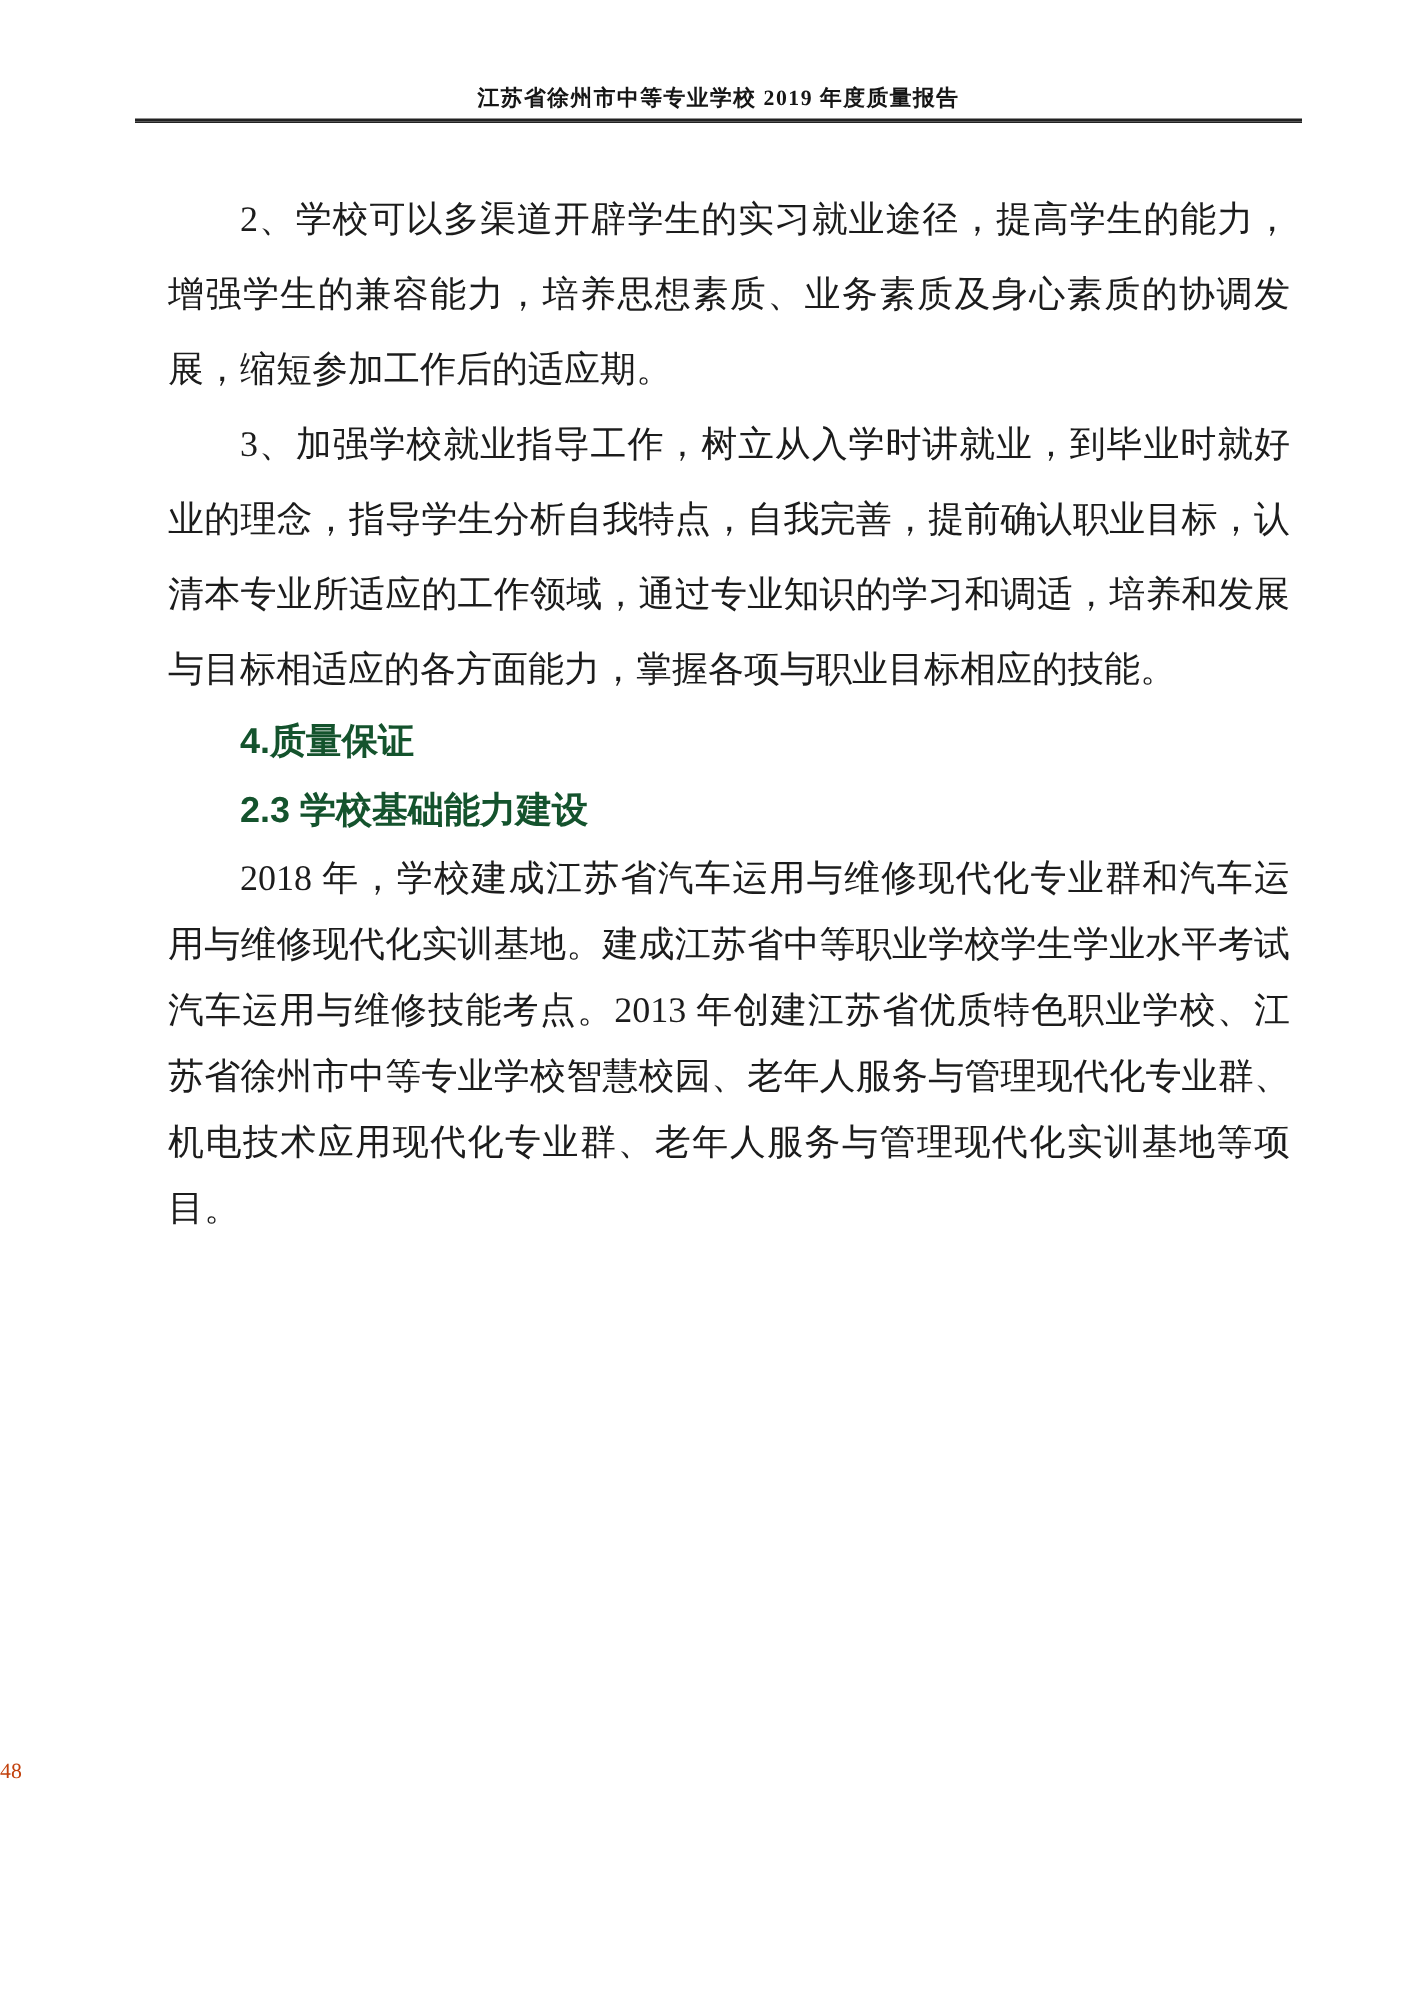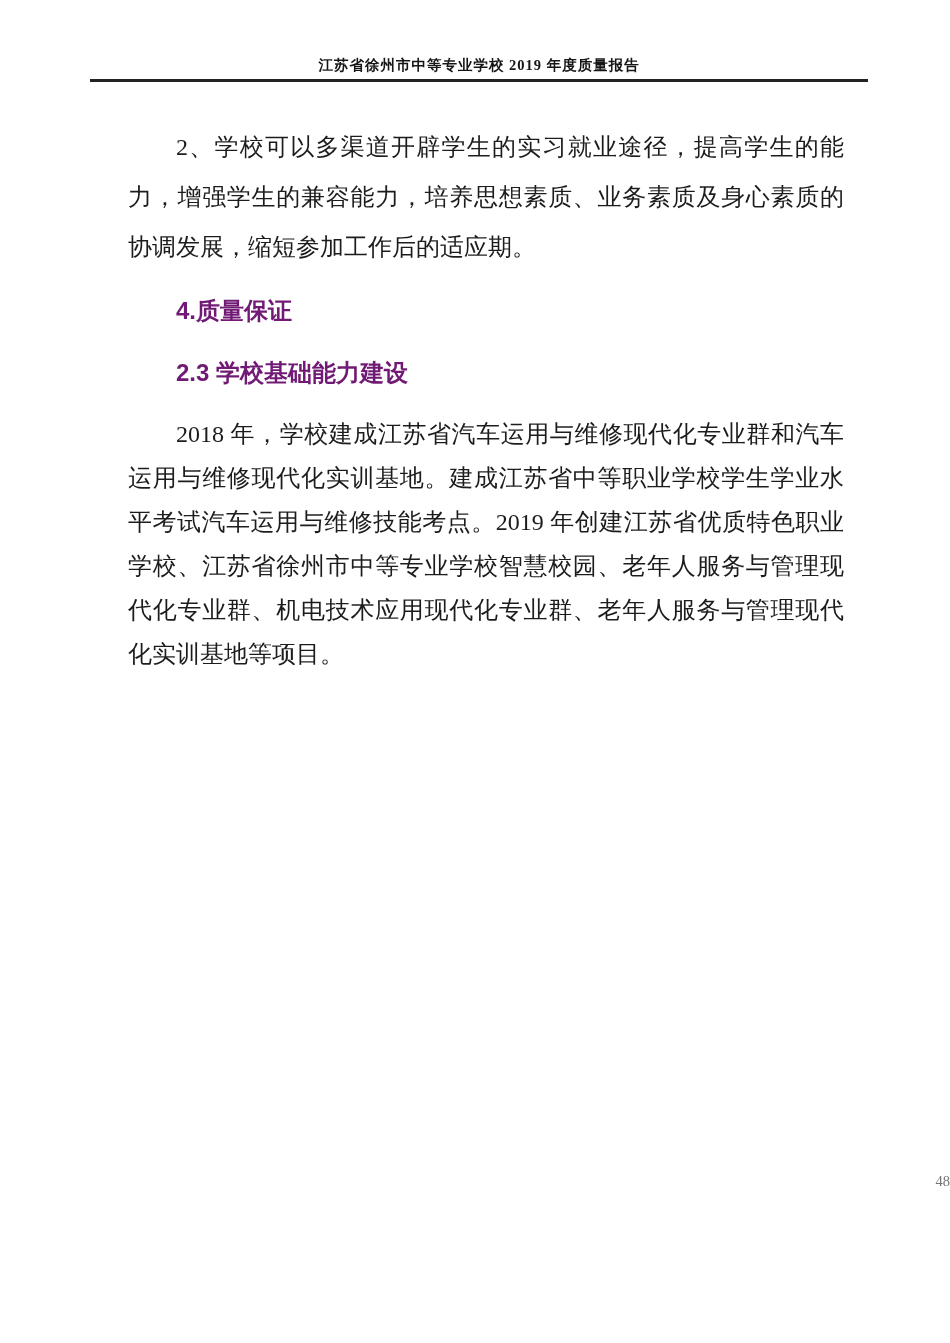--- a/index.html
+++ b/index.html
@@ -29,73 +29,74 @@
   .header-rule {
     margin-top: 4px;
     height: 2px;
     border-top: 2px solid #222222;
     border-bottom: 1px solid #222222;
   }
   .content {
     margin: 40px 90px 0 112px;
     text-align: justify;
   }
-  .content p { margin: 16px; }
+  .content p { margin: 0; }
   .sec-a p {
     font-size: 24px;
     line-height: 50px;
     text-indent: 2em;
   }
   .heading {
     font-family: "Liberation Sans", "DejaVu Sans", sans-serif;
     font-size: 24px;
     line-height: 46px;
     font-weight: bold;
     text-indent: 2em;
     margin: 0;
-    color: #701a75;
+    color: #14532d;
     text-align: left;
   }
   .sec-b p {
     font-size: 24px;
     line-height: 44px;
     text-indent: 2em;
   }
   .footer {
     position: absolute;
     left: 0;
     right: 0;
     bottom: 108px;
-    text-align: right;
+    text-align: left;
     font-size: 14.5px;
-    color: #737373;
+    color: #c2410c;
   }
 </style>
 </head>
 <body>
 
 <div class="page">
 
   <div class="header">
     <div class="header-title">江苏省徐州市中等专业学校 2019 年度质量报告</div>
     <div class="header-rule"></div>
   </div>
 
   <div class="content">
 
     <div class="sec-a">
       <p>2、学校可以多渠道开辟学生的实习就业途径，提高学生的能力，增强学生的兼容能力，培养思想素质、业务素质及身心素质的协调发展，缩短参加工作后的适应期。</p>
+      <p>3、加强学校就业指导工作，树立从入学时讲就业，到毕业时就好业的理念，指导学生分析自我特点，自我完善，提前确认职业目标，认清本专业所适应的工作领域，通过专业知识的学习和调适，培养和发展与目标相适应的各方面能力，掌握各项与职业目标相应的技能。</p>
     </div>
 
     <p class="heading">4.质量保证</p>
 
     <p class="heading">2.3 学校基础能力建设</p>
 
     <div class="sec-b">
-      <p>2018 年，学校建成江苏省汽车运用与维修现代化专业群和汽车运用与维修现代化实训基地。建成江苏省中等职业学校学生学业水平考试汽车运用与维修技能考点。2019 年创建江苏省优质特色职业学校、江苏省徐州市中等专业学校智慧校园、老年人服务与管理现代化专业群、机电技术应用现代化专业群、老年人服务与管理现代化实训基地等项目。</p>
+      <p>2018 年，学校建成江苏省汽车运用与维修现代化专业群和汽车运用与维修现代化实训基地。建成江苏省中等职业学校学生学业水平考试汽车运用与维修技能考点。2013 年创建江苏省优质特色职业学校、江苏省徐州市中等专业学校智慧校园、老年人服务与管理现代化专业群、机电技术应用现代化专业群、老年人服务与管理现代化实训基地等项目。</p>
     </div>
 
   </div>
 
   <div class="footer">
     <span>48</span>
   </div>
 
 </div>
 

